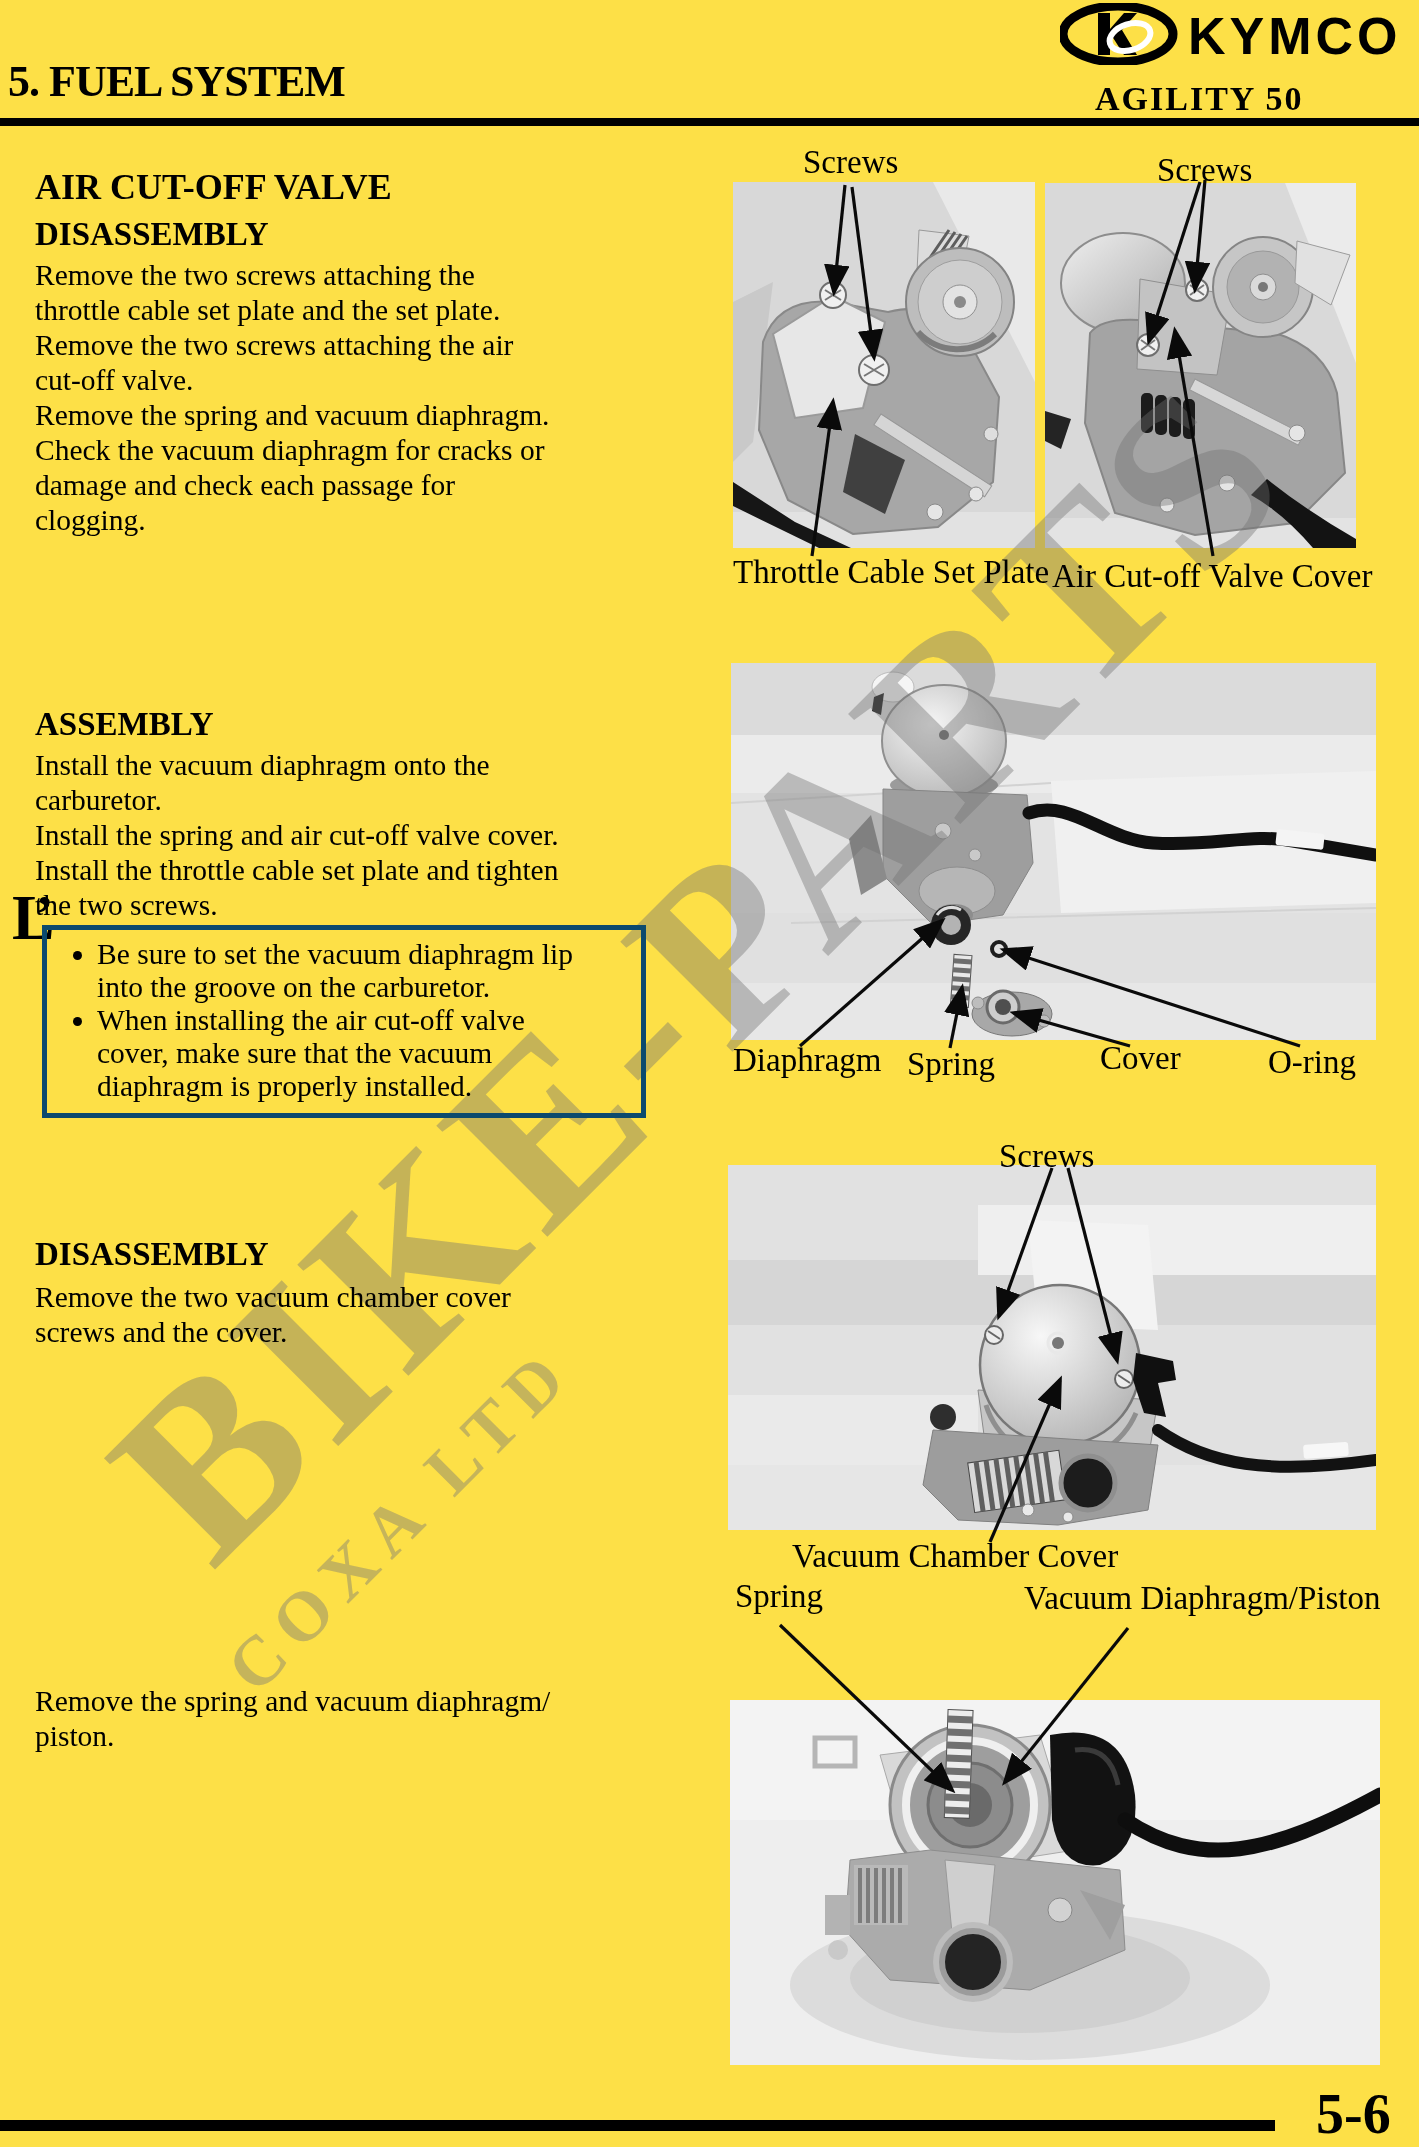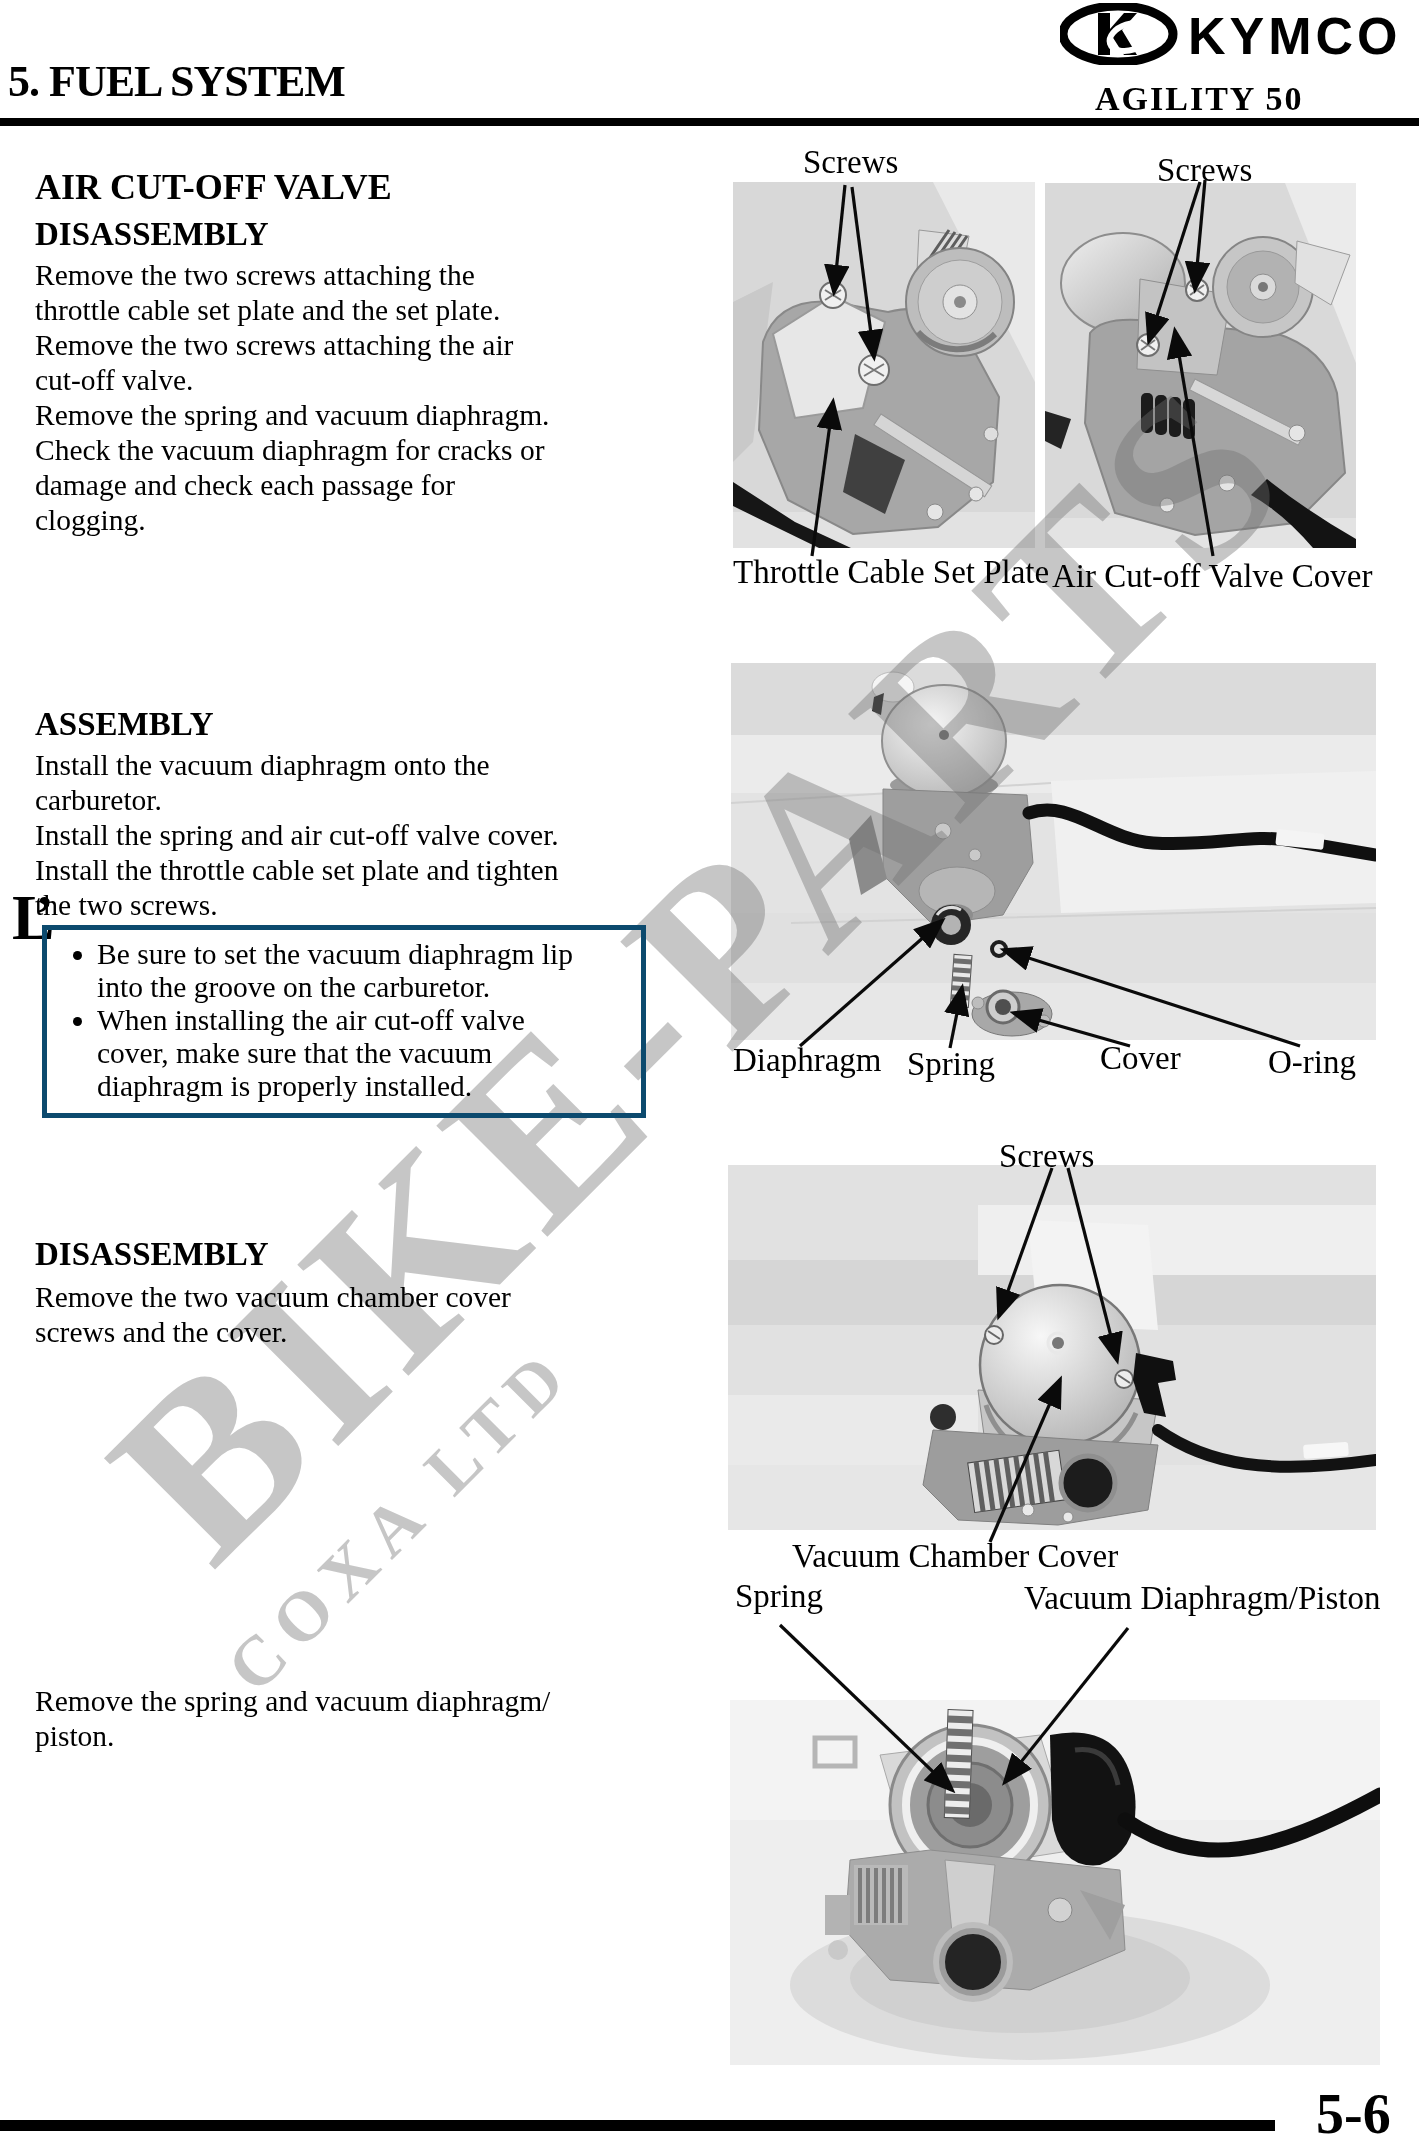--- a/index.html
+++ b/index.html
@@ -1,18 +1,18 @@
 <!DOCTYPE html>
 <html><head>
 <meta charset="utf-8">
 <style>
   html,body{margin:0;padding:0;background:#888;}
   .page{
     position:relative;width:1419px;height:2147px;margin:0 auto;
-    background:#ffffff;overflow:hidden;
+    background:#fde047;overflow:hidden;
     font-family:"Liberation Serif","DejaVu Serif",serif;color:#000;
   }
   .abs{position:absolute;}
   
   .chapter-title{left:8px;top:56px;font-size:44px;font-weight:bold;letter-spacing:-1px;z-index:4;}
   .brand-text{left:1188px;top:6px;font-family:"Liberation Sans","DejaVu Sans",sans-serif;
     font-size:52px;font-weight:bold;letter-spacing:4px;z-index:4;}
   .model-text{left:1095px;top:80px;font-size:34px;font-weight:bold;letter-spacing:2px;z-index:4;}
   .header-rule{left:0;top:118px;width:1419px;height:8px;background:#000;z-index:4;}
   .logo-svg{left:1060px;top:3px;z-index:4;}

